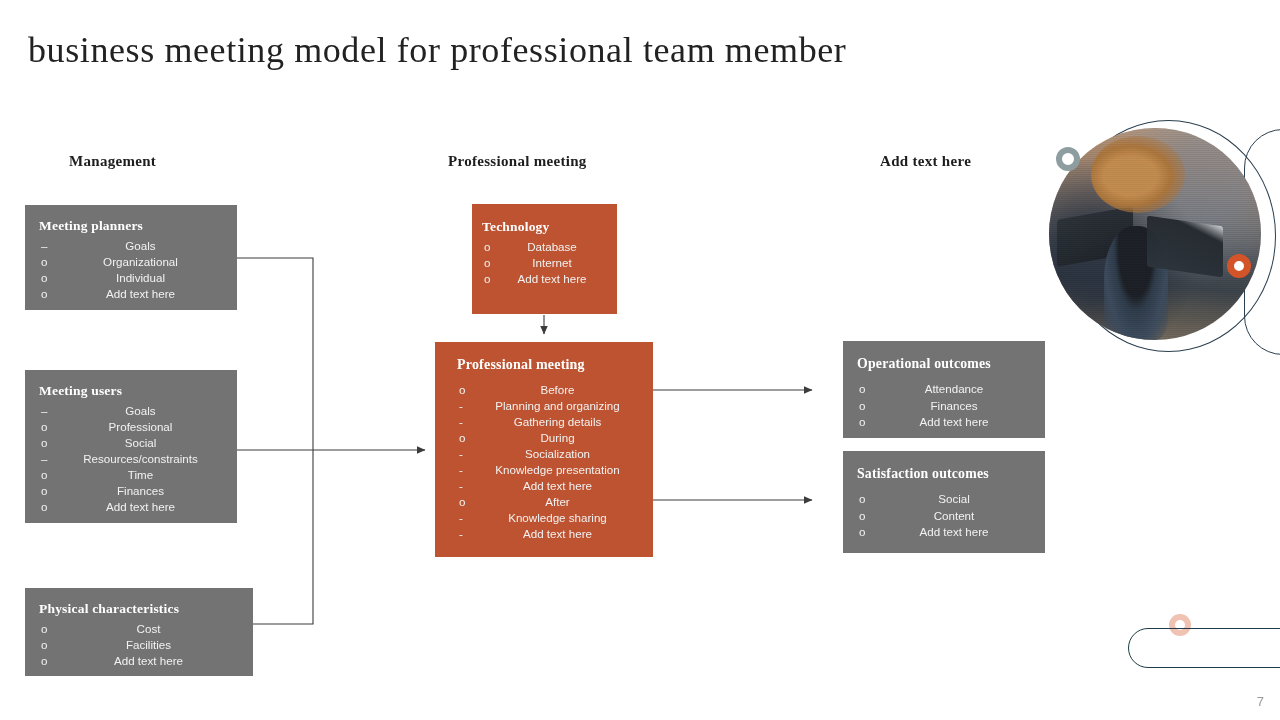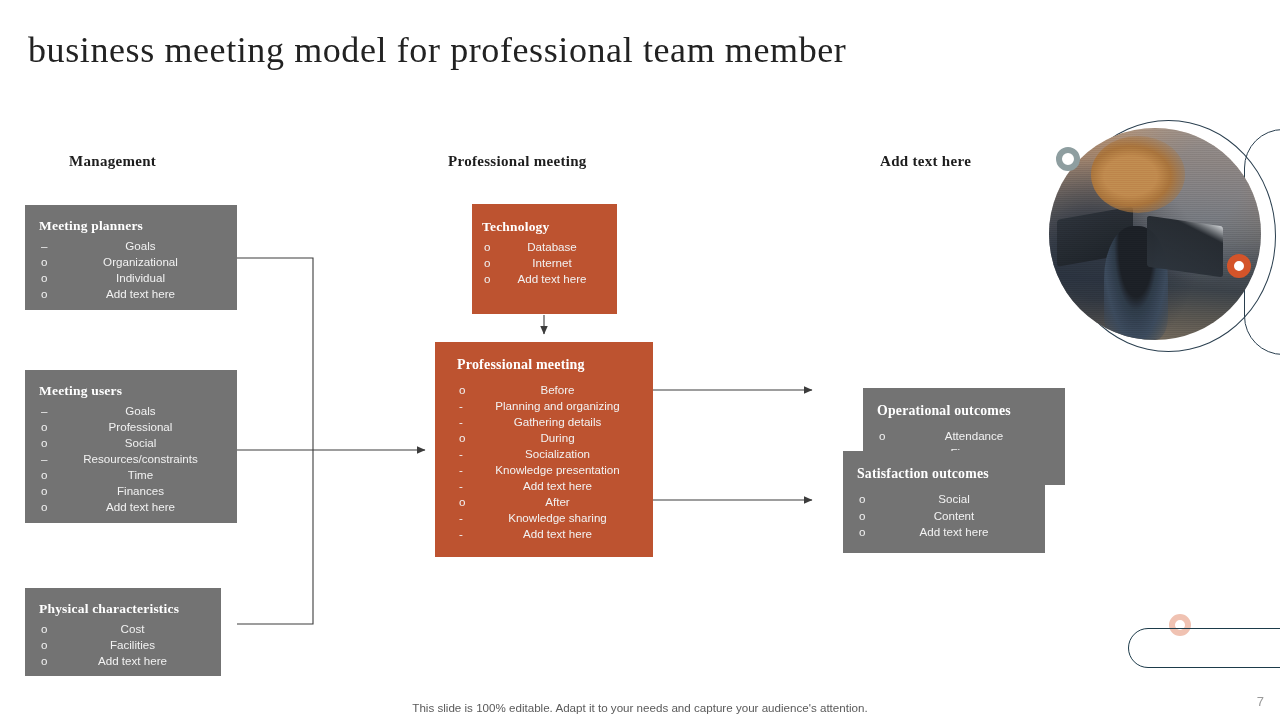--- a/index.html
+++ b/index.html
@@ -58,24 +58,24 @@
   .card li .mk{
     width:17px;flex:0 0 17px;
     text-align:left;padding-left:2px;
     font-size:11.6px;line-height:16px;
   }
   .card li .tx{flex:1 1 auto;white-space:nowrap;text-align:center;}
 
   
   #card-planners   {left:25px;  top:205px; width:212px; height:105px;}
   #card-users      {left:25px;  top:370px; width:212px; height:153px;}
-  #card-physical   {left:25px;  top:588px; width:196px; height:88px;}
+  #card-physical   {left:25px;  top:588px; width:228px; height:88px;}
   #card-technology {left:472px; top:204px; width:145px; height:110px;}
   #card-promeeting {left:435px; top:342px; width:218px; height:215px;}
-  #card-operational{left:863px; top:341px; width:202px; height:97px;margin-top:47px;}
+  #card-operational{left:843px; top:341px; width:202px; height:97px;}
   #card-satisfaction{left:843px;top:451px; width:202px; height:102px;}
   #card-promeeting h3{font-size:14px;margin-bottom:8px;}
   #card-promeeting{padding:14px 14px 10px 22px;}
   #card-technology{padding:14px 14px 10px 10px;}
   #card-operational,#card-satisfaction{padding:14px 14px 10px 14px;}
   #card-operational h3,#card-satisfaction h3{font-size:13.8px;margin-bottom:8px;}
   #card-operational li,#card-satisfaction li{line-height:16.5px;}
   #card-operational .mk,#card-satisfaction .mk{width:18px;flex:0 0 18px;}
 
   
@@ -357,16 +357,15 @@
       <div class="photo-person"></div>
       <div class="photo-grain"></div>
     </div>
   </div>
 
   <div class="ring" id="ring-grey"></div>
   <div class="ring" id="ring-orange"></div>
   <div class="ring" id="ring-pink"></div>
   <div id="pill-bottom"></div>
 
-  <div class="footer-note">This slide is 100% editable. Adapt it to your needs and capture your audience's attention.</div>
   <div class="page-no">7</div>
 
 </div>
 
 </body></html>

